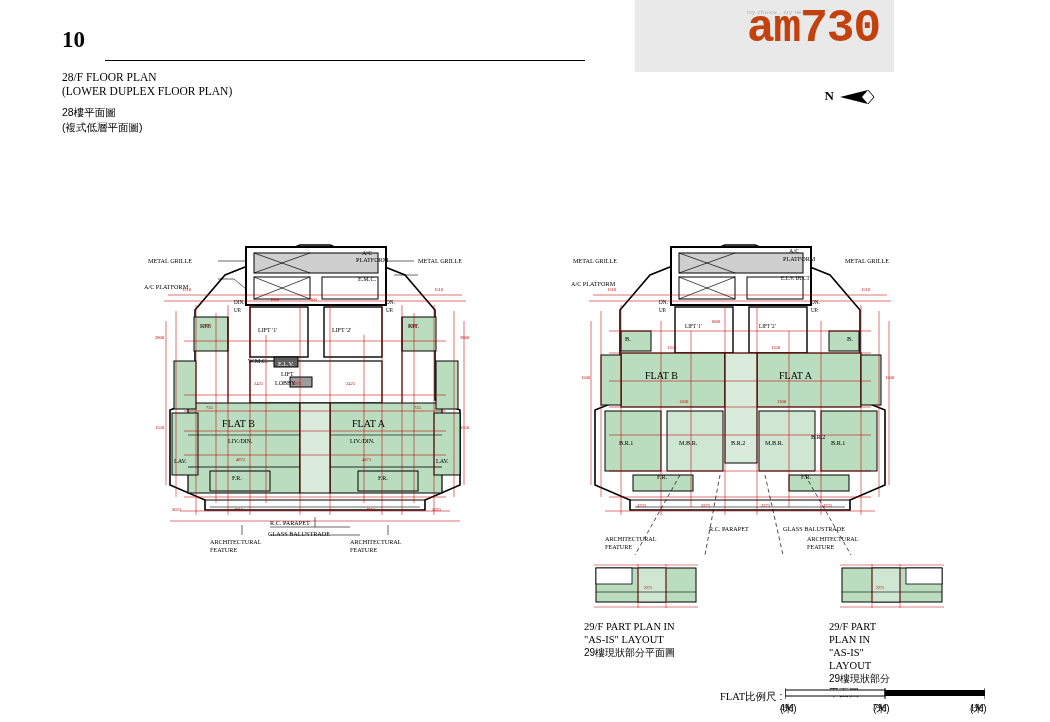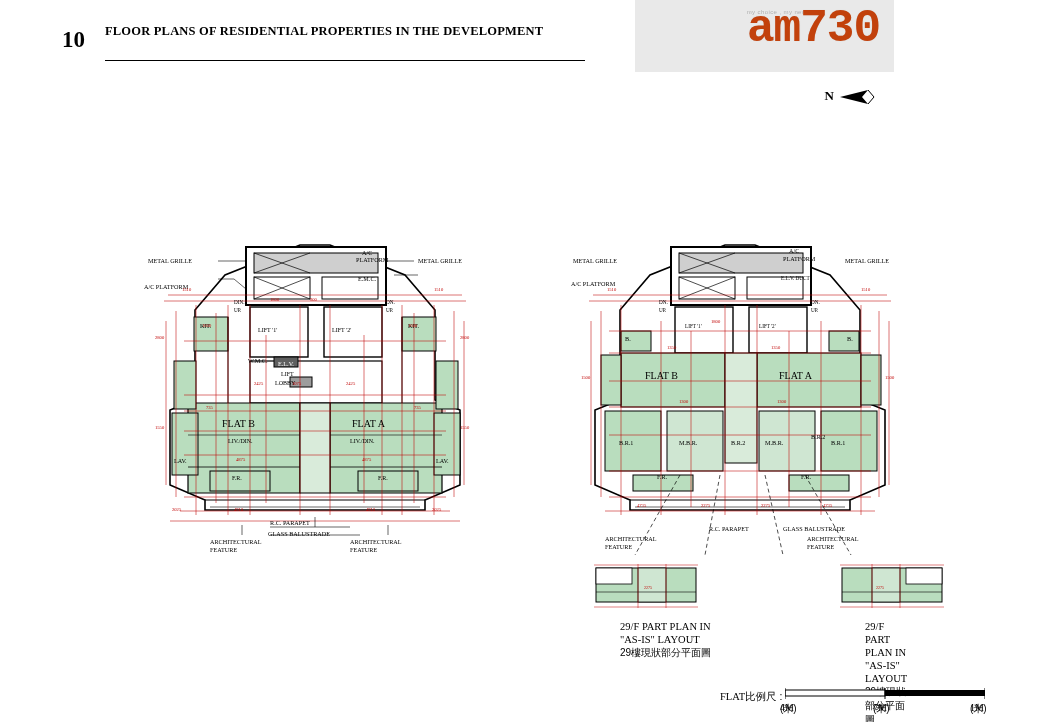--- a/index.html
+++ b/index.html
@@ -91,21 +91,21 @@
     font-family:"Liberation Serif",serif;
     font-size:10px;font-weight:normal;
   }
   .rm{
     font-family:"Liberation Serif",serif;font-size:6px;
   }
 
   
   .cap{
     position:absolute;
-    font-family:"Liberation Serif",serif;font-size:10.5px;line-height:13px;margin-left:36px;
+    font-family:"Liberation Serif",serif;font-size:10.5px;line-height:13px;
   }
   .cap .zh{font-family:"Liberation Sans",sans-serif;font-size:10px;line-height:14px;display:block;}
   #cap-left{left:584px;top:620px;}
   #cap-right{left:829px;top:620px;}
 
   
   .scale-wrap{position:absolute;left:720px;top:688px;width:265px;}
   .scale-label{
     position:absolute;left:0;top:2px;
     font-family:"Liberation Serif",serif;font-size:10.5px;white-space:nowrap;
@@ -120,37 +120,43 @@
   svg{display:block;}
 </style>
 </head>
 <body>
 
 <div class="page">
 
   <div class="hdr">
     <div class="hdr-num">10</div>
     <div class="hdr-texts">
-      <div class="hdr-en">FLOOR PLANS OF RESIDENTIAL PROPERTIES IN THE DEVELOPMENT</div>
     </div>
     <div class="hdr-rule"></div>
   </div>
 
   <div class="logo-box">
     <div class="logo-tag">my choice , my news</div>
     <div class="logo-word">am730</div>
   </div>
   <div class="north">N</div>
   <div class="north-arrow">
     <svg width="38" height="18" viewBox="0 0 38 18">
       <path d="M2 9 L30 2 L24 9 L30 16 Z" fill="#000"></path>
       <path d="M30 2 L36 9 L30 16" fill="none" stroke="#000" stroke-width="1"></path>
     </svg>
   </div>
 
+  <div class="sub" id="sub-left">
+    <span class="en">28/F FLOOR PLAN</span>
+    <span class="en">(LOWER DUPLEX FLOOR PLAN)</span>
+    <span class="sp"></span>
+    <span class="zh">28樓平面圖</span>
+    <span class="zh">(複式低層平面圖)</span>
+  </div>
 
 
   <div class="plan" id="plan-left">
     <svg width="330" height="320" viewBox="0 0 330 320">
       <g stroke="#000" fill="none" stroke-width="1">
 
         <path d="M45 75 L45 165 L20 175 L20 250 L55 265 L55 275 L275 275 L275 265 L310 250 L310 175 L285 165 L285 75 L255 40 L180 10 L150 10 L75 40 Z" fill="#ffffff" stroke="#000" stroke-width="1.6"></path>
 
         <rect x="96" y="12" width="140" height="58" fill="#ffffff" stroke="#000" stroke-width="2"></rect>
         <rect x="104" y="18" width="124" height="20" fill="#cfcfcf" stroke="#000" stroke-width="1"></rect>

